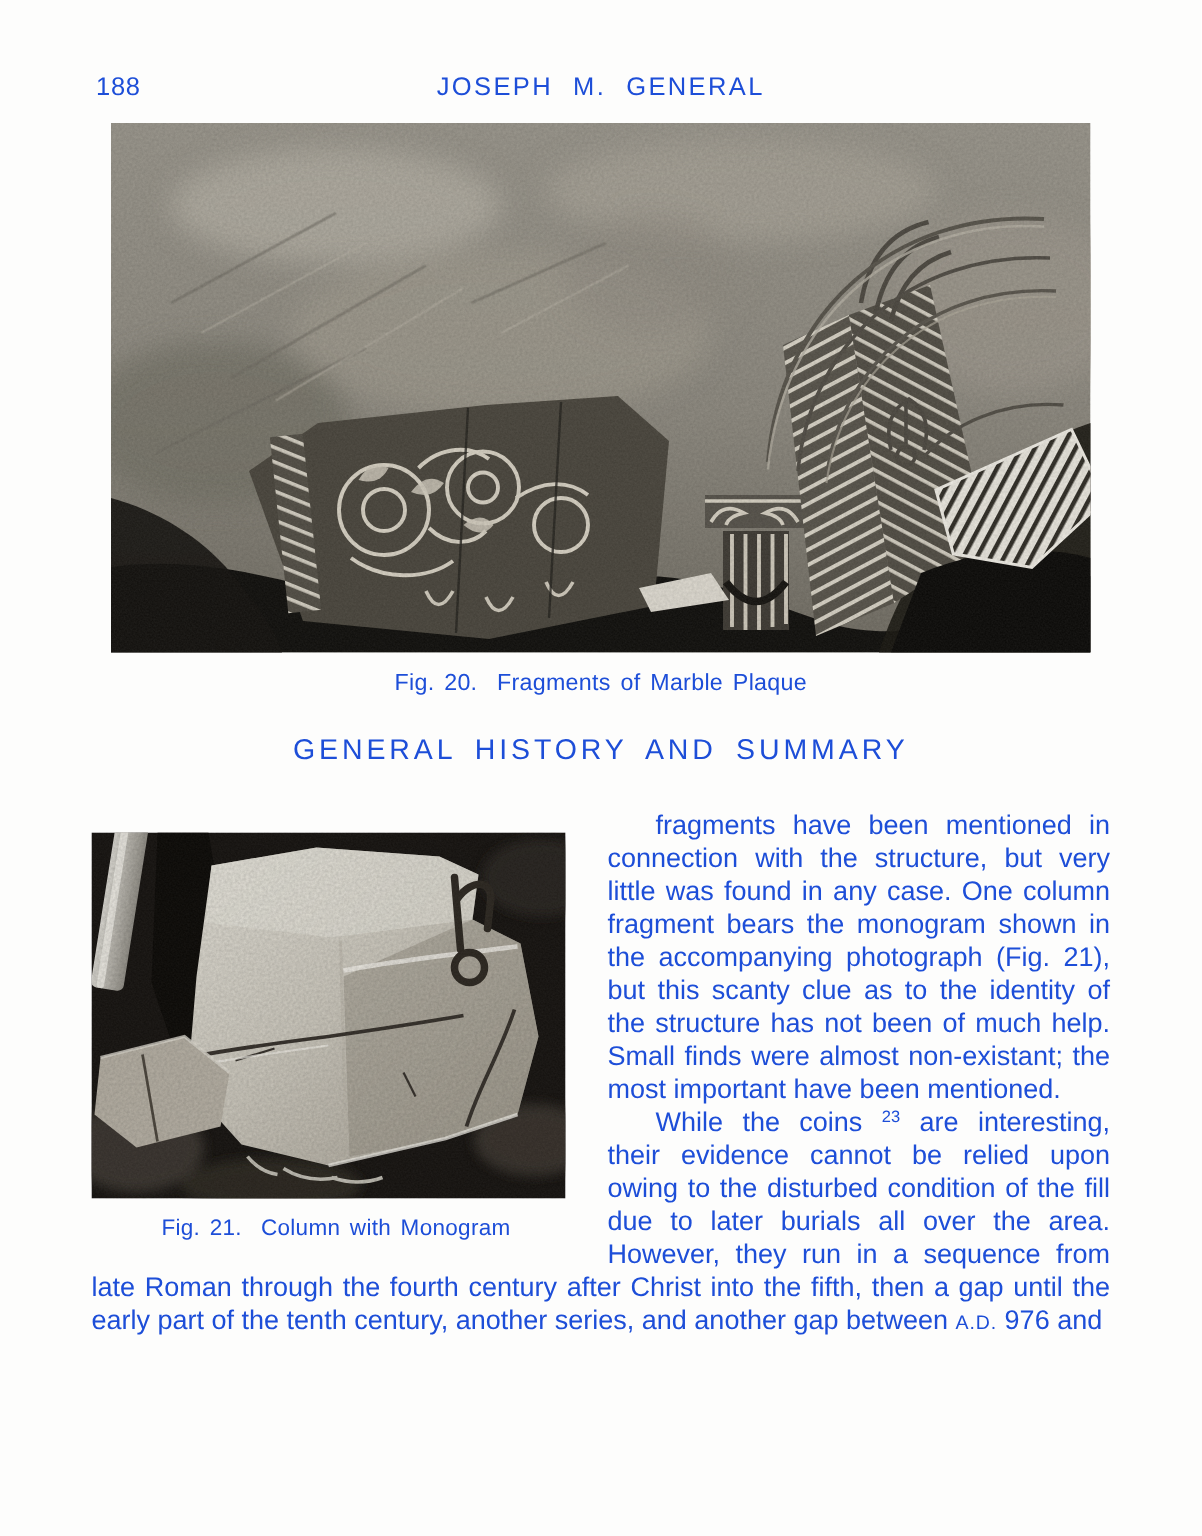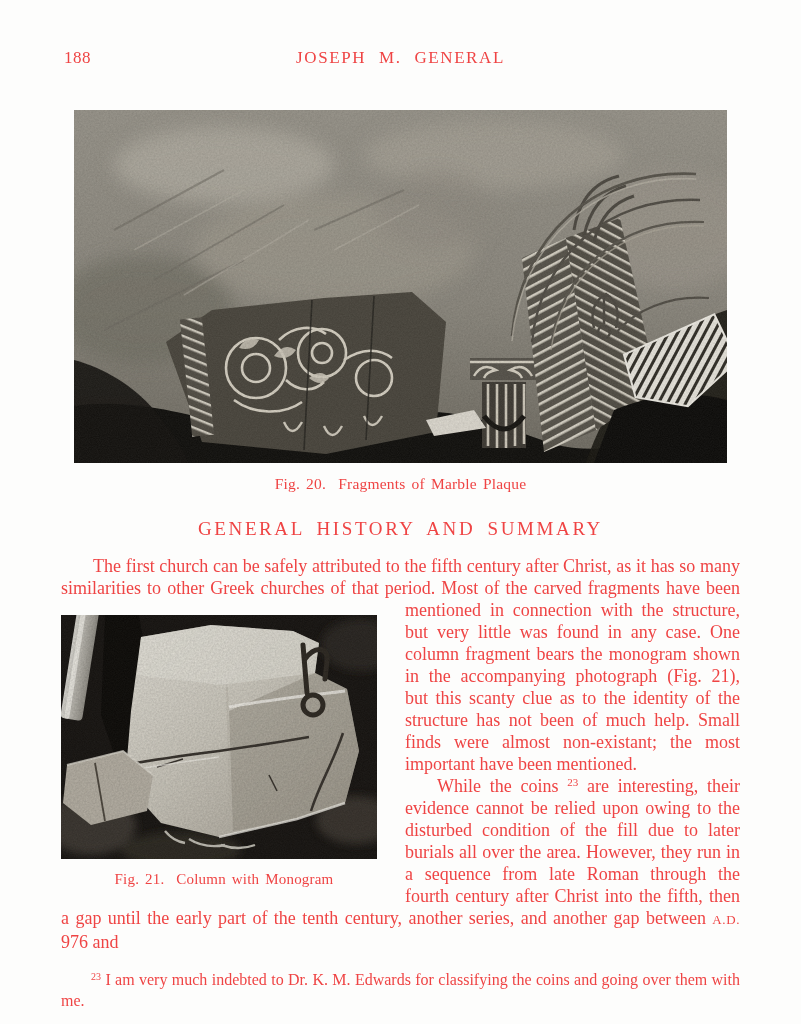--- a/index.html
+++ b/index.html
@@ -2,50 +2,50 @@
 <html lang="en"><head>
 <meta charset="utf-8">
 <style>
   html, body { margin: 0; padding: 0; background: #ffffff; }
   .page {
     position: relative;
     width: 801px;
     height: 1024px;
     background: #fdfdfc;
     overflow: hidden;
-    font-family: Liberation Serif, serif;
-    color: #ef4444;
+    font-family: Liberation Sans, sans-serif;
+    color: #1d4ed8;
   }
   
   .pagehead {
     position: relative;
     margin: 48px 62px 0 62px;
     height: 20px;
     font-size: 17px;
     line-height: 20px;
   }
   .pagenum { position: absolute; left: 2px; top: 0; letter-spacing: 0.5px; }
   .runtitle { text-align: center; letter-spacing: 1.6px; word-spacing: 7px; }
 
   
-  .fig20 { width: 653px; margin: 42px auto 0 auto; }
+  .fig20 { width: 653px; margin: 14px auto 0 auto; }
   .fig20 svg { display: block; }
   .caption {
     display: block;
     text-align: center;
     margin-top: 12px;
     font-size: 15.5px;
     line-height: 1.2;
     letter-spacing: 0.2px;
     word-spacing: 2px;
     white-space: pre-wrap;
   }
 
   h1.secheading {
-    margin: 24px 0 15px 0;
+    margin: 24px 0 27px 0;
     text-align: center;
     font-size: 19px;
     font-weight: normal;
     letter-spacing: 2.6px;
     word-spacing: 5px;
   }
 
   .bodytext {
     margin: 0 61px;
     font-size: 18px;
@@ -242,21 +242,21 @@
 
       <rect width="653" height="353" filter="url(#nD)" opacity="0.16"></rect>
       <rect width="653" height="353" filter="url(#nL)" opacity="0.10"></rect>
     </svg>
     <span class="caption">Fig. 20.  Fragments of Marble Plaque</span>
   </div>
 
   <h1 class="secheading">GENERAL HISTORY AND SUMMARY</h1>
 
   <div class="bodytext">
-    <p><span>The first church can be safely attributed to the fifth century after Christ, as it has so many similarities to other Greek churches of that period.  Most of the carved </span><span class="fig21f">
+    <p><span class="fig21f">
           <svg width="316" height="244" viewBox="0 0 316 244" role="img">
         <rect width="316" height="244" fill="#161310"></rect>
         <g filter="url(#soft4)" opacity="0.9">
           <ellipse cx="30" cy="210" rx="45" ry="30" fill="#3c3830"></ellipse>
           <ellipse cx="300" cy="30" rx="40" ry="26" fill="#2a2620"></ellipse>
           <ellipse cx="295" cy="205" rx="40" ry="24" fill="#3a362e"></ellipse>
           <ellipse cx="120" cy="235" rx="60" ry="18" fill="#2e2a24"></ellipse>
         </g>
         <path d="M44,0 L78,0 L96,110 L70,190 L40,100 Z" fill="#0c0a07"></path>
         <g transform="rotate(9 28 10)">
@@ -291,17 +291,14 @@
         <path d="M284,188 L236,204 L158,222" stroke="#e9e6de" stroke-width="2.5" fill="none" opacity="0.8"></path>
         <rect width="316" height="244" filter="url(#nD)" opacity="0.2"></rect>
         <rect width="316" height="244" filter="url(#nL)" opacity="0.08"></rect>
       </svg>
           <span class="caption">Fig. 21.  Column with Monogram</span>
         </span><span>fragments have been mentioned in connection with the structure, but very little was found in any case.  One column fragment bears the monogram shown in the accompanying photograph (Fig. 21), but this scanty clue as to the identity of the structure has not been of much help.  Small finds were almost non-existant; the most important have been mentioned.</span></p>
 
     <p><span>While the coins </span><sup class="fn">23</sup><span> are interesting, their evidence cannot be relied upon owing to the disturbed condition of the fill due to later burials all over the area.  However, they run in a sequence from late Roman through the fourth century after Christ into the fifth, then a gap until the early part of the tenth century, another series, and another gap between </span><span class="sc">A.D.</span><span> 976 and</span></p>
   </div>
 
-  <div class="footnote">
-    <sup class="fn">23</sup><span> I am very much indebted to Dr. K. M. Edwards for classifying the coins and going over them with me.</span>
-  </div>
 
 </div>
 
 </body></html>

